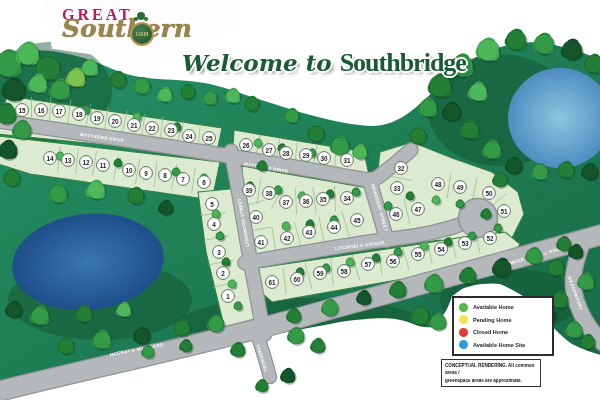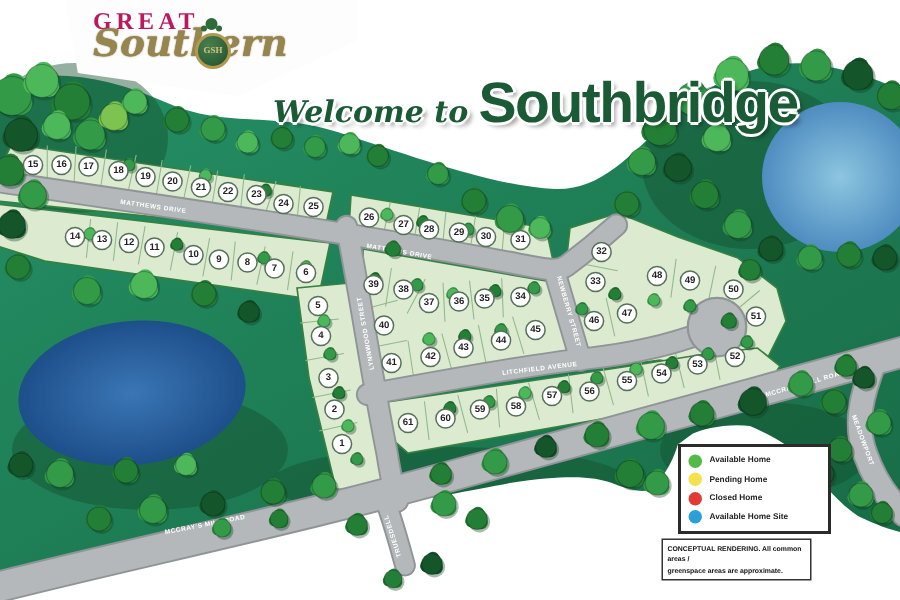--- a/index.html
+++ b/index.html
@@ -23,22 +23,22 @@
   .logo-sprig{position:absolute;left:137px;top:12px;width:8px;height:8px;border-radius:50%;
           background:#2f6b38;box-shadow:-5px 3px 0 -2px #2f6b38,5px 3px 0 -2px #2f6b38;}
   .logo-homes{position:absolute;left:116px;top:44px;font-family:"Liberation Serif",serif;
           font-size:12px;font-weight:bold;letter-spacing:4px;color:#3c3c2a;}
 
   
   .title{position:absolute;left:182px;top:48px;white-space:nowrap;color:#1a5a34;
          text-shadow:-2px 0 0 #fff,2px 0 0 #fff,0 -2px 0 #fff,0 2px 0 #fff,
             -1px -1px 0 #fff,1px 1px 0 #fff,-1px 1px 0 #fff,1px -1px 0 #fff,
             3px 3px 3px rgba(0,0,0,.35);}
-  .title .script{font-family:"DejaVu Serif",serif;font-style:italic;font-weight:bold;font-size:20px;}
-  .title .main{font-family:Liberation Sans, sans-serif;font-weight:bold;font-size:38px;letter-spacing:-1px;}
+  .title .script{font-family:"DejaVu Serif",serif;font-style:italic;font-weight:bold;font-size:23px;}
+  .title .main{font-family:Liberation Serif, serif;font-weight:bold;font-size:26px;letter-spacing:-1px;}
 
   
   .legend{position:absolute;left:452px;top:296px;width:88px;height:50px;background:#fff;
           border:2px solid #2b2b2b;padding:3px 5px;display:flex;flex-direction:column;
           justify-content:space-around;}
   .legend-row{display:flex;align-items:center;gap:5px;}
   .legend-dot{width:9px;height:9px;border-radius:50%;flex:0 0 auto;}
   .legend-label{font-size:5.5px;font-weight:bold;color:#222;}
 
   

